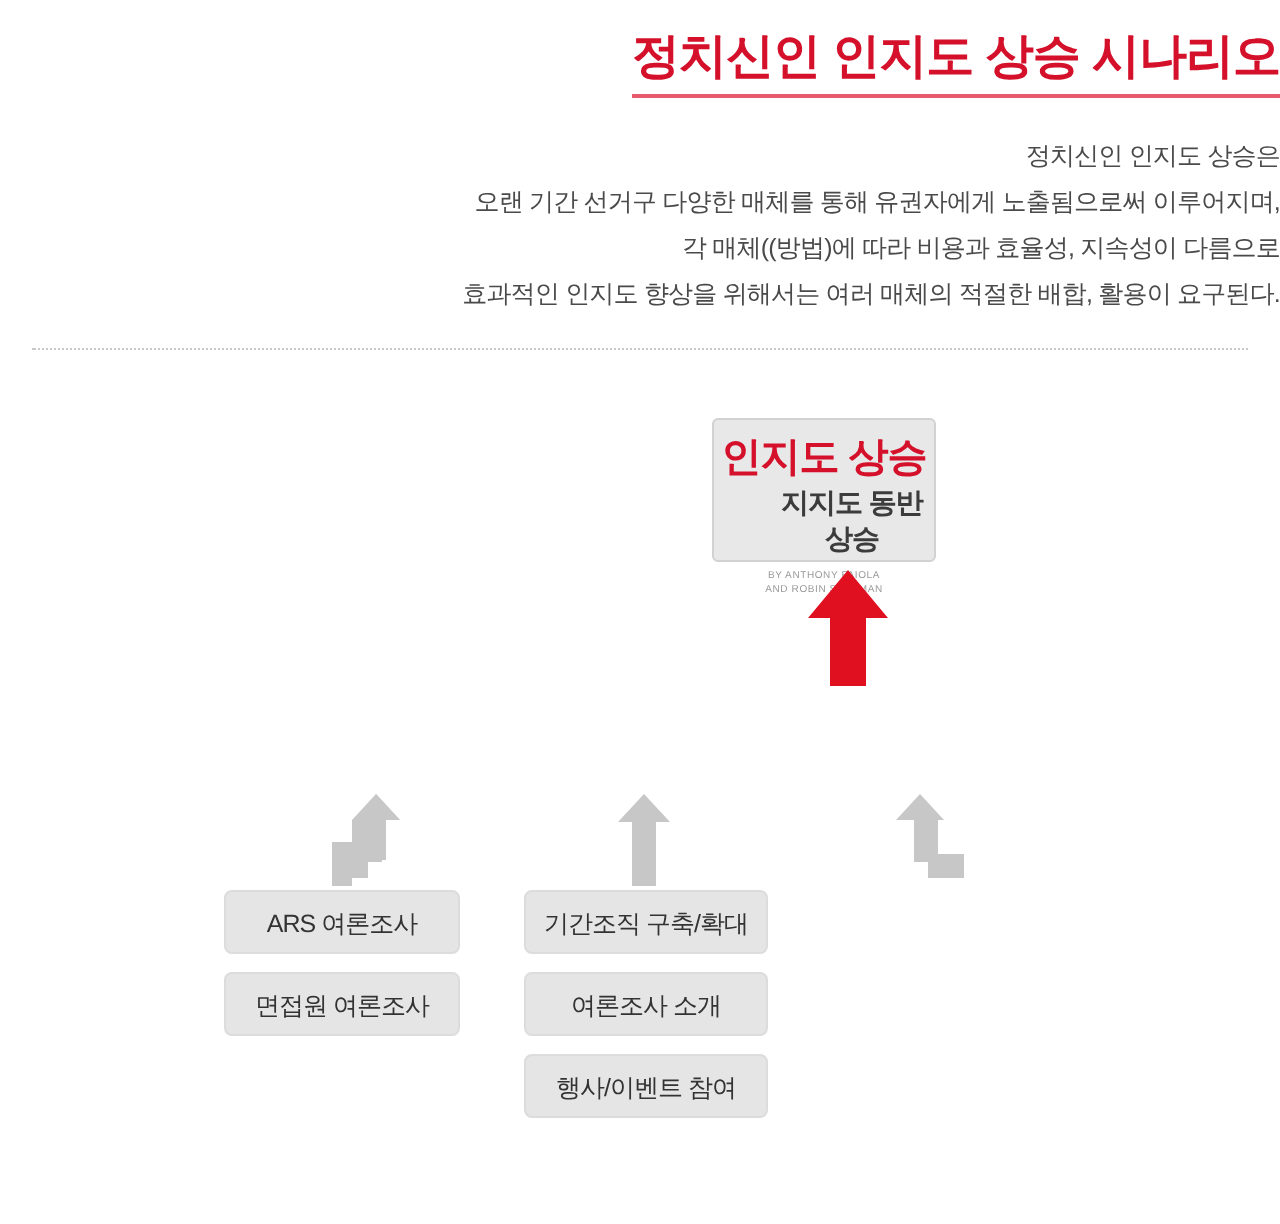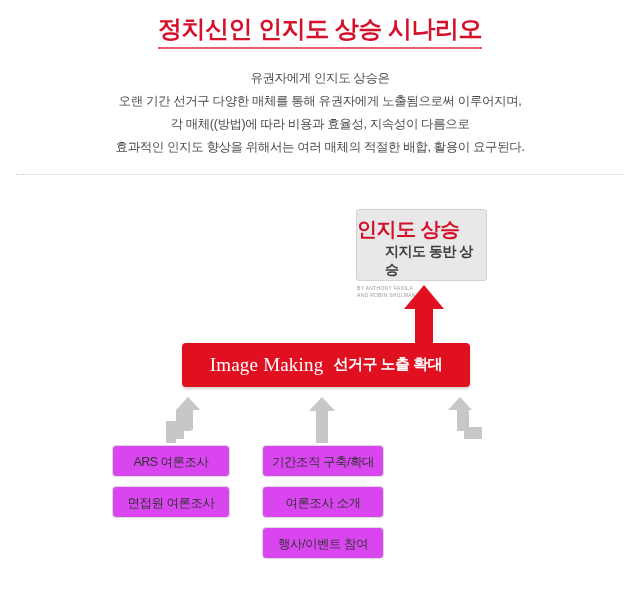--- a/index.html
+++ b/index.html
@@ -12,21 +12,21 @@
     background: #ffffff;
     font-family: "Liberation Sans", sans-serif;
     color: #333333;
     overflow: hidden;
     position: relative;
   }
 
   
   .header {
     padding-top: 14px;
-    text-align: center;
+    text-align: right;
   }
   .main-title {
     font-size: 24px;
     font-weight: bold;
     color: #d4102a;
     letter-spacing: -0.5px;
     display: inline-block;
     border-bottom: 2px solid #e85b6c;
     padding-bottom: 3px;
     line-height: 1.25;
@@ -50,25 +50,26 @@
     position: relative;
     width: 640px;
     height: 430px;
   }
 
   
   .goal-box {
     position: absolute;
     left: 356px;
     top: 34px;
-    width: 131px;
+    width: 112px;
     height: 72px;
     background: #e8e8e8;
     border: 1px solid #d2d2d2;
     border-radius: 3px;
+    text-align: center;
     box-sizing: border-box;
     padding-top: 8px;
   }
   .goal-title {
     font-size: 20px;
     font-weight: bold;
     color: #d4102a;
     letter-spacing: -0.5px;
     line-height: 1.1;
   }
@@ -140,21 +141,21 @@
     position: absolute;
     display: flex;
     flex-direction: column;
     gap: 9px;
   }
   .col-1 { left: 112px; top: 270px; }
   .col-2 { left: 262px; top: 270px; }
   .col-3 { left: 408px; top: 270px; }
 
   .opt-box {
-    background: #d946ef;
+    background: #e5e5e5;
     border: 1px solid #dcdcdc;
     border-radius: 4px;
     font-size: 12.5px;
     color: #333333;
     letter-spacing: -0.5px;
     text-align: center;
     line-height: 32px;
     height: 32px;
     box-sizing: border-box;
     white-space: nowrap;
@@ -162,21 +163,21 @@
   .w1 { width: 118px; }
   .w2 { width: 122px; text-align: center; }
   .w3 { width: 134px; }
 </style>
 </head>
 <body>
 
 <div class="header">
   <div class="main-title">정치신인 인지도 상승 시나리오</div>
   <div class="desc">
-    <div>유권자에게 인지도 상승은</div>
+    <div>정치신인 인지도 상승은</div>
     <div>오랜 기간 선거구 다양한 매체를 통해 유권자에게 노출됨으로써 이루어지며,</div>
     <div>각 매체((방법)에 따라 비용과 효율성, 지속성이 다름으로</div>
     <div>효과적인 인지도 향상을 위해서는 여러 매체의 적절한 배합, 활용이 요구된다.</div>
   </div>
   <div class="divider"></div>
 </div>
 
 <div class="diagram">
 
   <div class="goal-box">
@@ -185,24 +186,20 @@
     <div class="goal-credit">
       <div>BY ANTHONY FAIOLA</div>
       <div>AND ROBIN SHULMAN</div>
     </div>
   </div>
 
   <svg class="big-arrow" viewBox="0 0 40 58">
     <polygon points="20,0 40,24 29,24 29,58 11,58 11,24 0,24" fill="#e01020"></polygon>
   </svg>
 
-  <div class="banner">
-    <span class="banner-en">Image Making</span>
-    <span class="banner-ko">선거구 노출 확대</span>
-  </div>
 
   <svg class="small-arrow arrow-left" viewBox="0 0 34 46">
     <path d="M22,0 L34,13 L27,13 L27,33 L10,33 L10,46 L0,46 L0,24 L10,24 L10,13 L10,13 L10,13 L14,13 Z" fill="#c7c7c7"></path>
     <polygon points="22,0 34,13 10,13" fill="#c7c7c7"></polygon>
     <rect x="13" y="12" width="12" height="22" fill="#c7c7c7"></rect>
     <rect x="0" y="30" width="18" height="12" fill="#c7c7c7"></rect>
   </svg>
 
   <svg class="small-arrow arrow-mid" viewBox="0 0 34 46">
     <polygon points="17,0 30,14 23,14 23,46 11,46 11,14 4,14" fill="#c7c7c7"></polygon>

